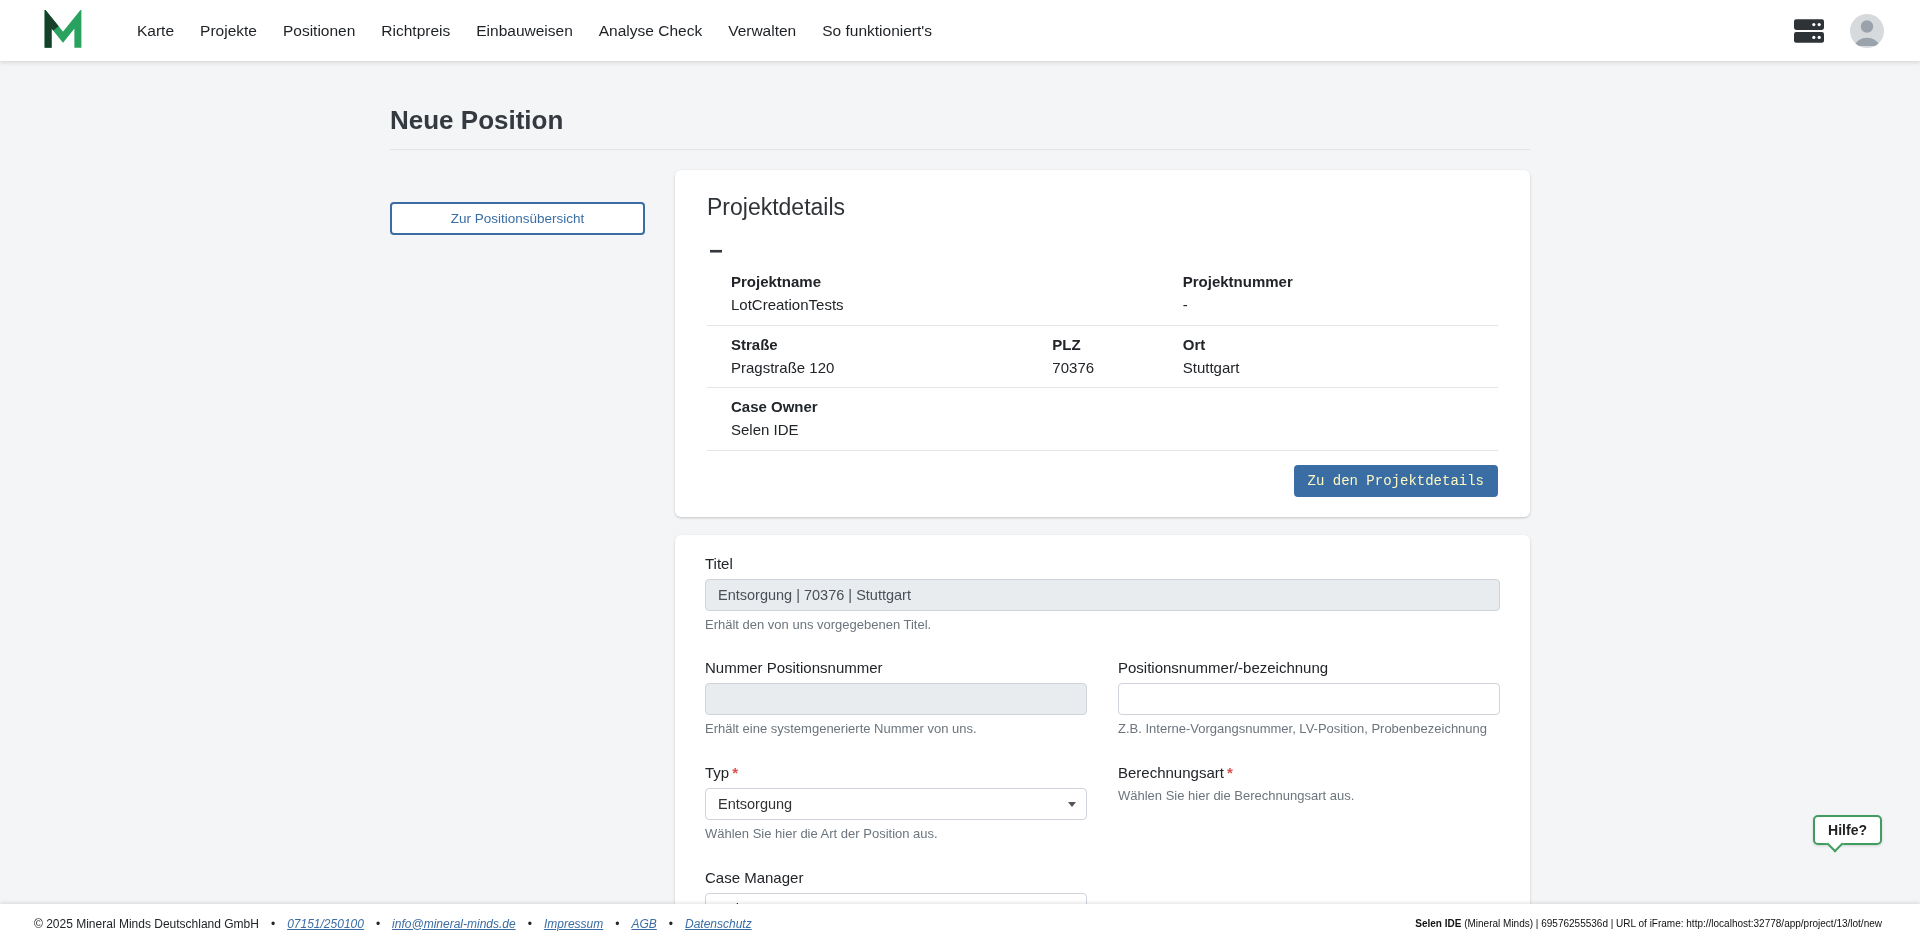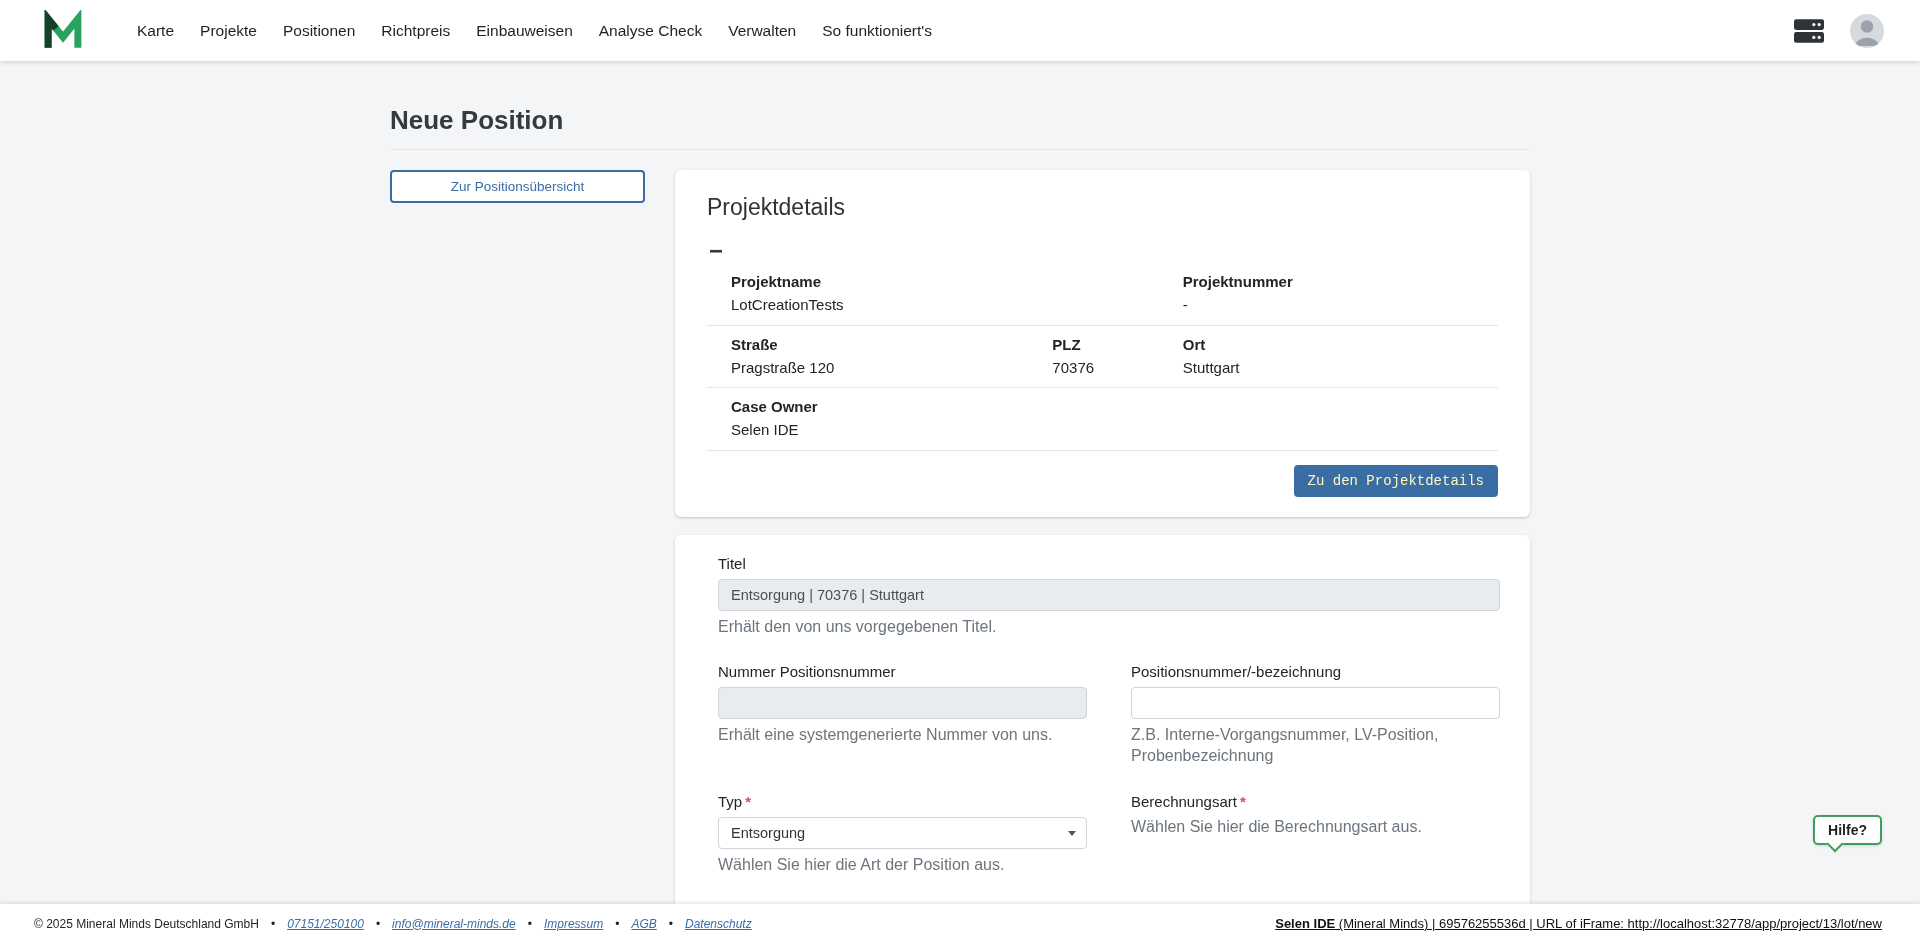--- a/index.html
+++ b/index.html
@@ -34,21 +34,21 @@
     display: flex; align-items: flex-end; justify-content: center;
   }
 
   
   .container { width: 1140px; margin: 0 auto; padding-top: 44px; }
   .page-title {
     margin: 0; font-size: 26px; font-weight: 700; color: #343a40;
     padding-bottom: 13px; border-bottom: 1px solid #e2e6ea;
   }
   .row { display: flex; margin-top: 20px; align-items: flex-start; }
-  .col-left { width: 285px; padding-right: 30px; flex-shrink: 0; }
+  .col-left { width: 285px; padding-right: 30px; flex-shrink: 0; margin-top: 32px; }
   .col-right { flex: 1; min-width: 0; }
 
   .btn-outline {
     display: block; width: 100%; height: 33px;
     background: #fff; border: 2px solid #3a6da4; border-radius: 4px;
     color: #3a6da4; font-size: 13.5px; font-family: inherit; cursor: pointer;
   }
 
   .card {
     background: #fff; border-radius: 6px;
@@ -73,30 +73,30 @@
   .plabel { font-weight: 700; font-size: 15px; line-height: 1.35; color: #212529; }
   .pvalue { font-size: 15px; line-height: 1.35; color: #212529; margin-top: 3px; }
   .card-foot { display: flex; justify-content: flex-end; margin-top: 14px; }
   .btn-primary {
     background: #3a6da4; color: #fef9c3; border: none; border-radius: 4px;
     font-size: 14px; font-family: Liberation Mono, monospace; padding: 8px 14px; cursor: pointer;
   }
 
   
   .card-form { margin-top: 18px; padding: 20px 30px 70px; }
-  .form-group { margin-bottom: 26px; margin-left: 13px; }
+  .form-group { margin-bottom: 26px; }
   .flabel { display: block; font-size: 15px; color: #212529; margin-bottom: 7px; }
   .req { color: #d9534f; margin-left: 3px; font-weight: 700; }
   .input {
     width: 100%; height: 32px; border: 1px solid #ced4da; border-radius: 4px;
     padding: 0 12px; font-size: 14.5px; font-family: Liberation Sans, sans-serif; color: #495057;
     background: #fff;
   }
   .input:disabled { background: #e9ecef; }
-  .help { font-size: 16px; color: #6c757d; margin-top: 6px; line-height: 1.3; }
+  .help { font-size: 13px; color: #6c757d; margin-top: 6px; line-height: 1.3; }
   .form-row { display: flex; gap: 31px; }
   .form-row .form-group { flex: 1; min-width: 0; }
   .half { width: calc(50% - 15.5px); }
   .select {
     position: relative; height: 32px; border: 1px solid #ced4da; border-radius: 4px;
     background: #fff; display: flex; align-items: center;
     padding: 0 28px 0 12px; font-size: 14.5px; color: #333; cursor: pointer;
   }
   .caret {
     position: absolute; right: 10px; top: 50%; margin-top: -2px;
@@ -122,21 +122,21 @@
   
   .footer {
     position: fixed; left: 0; right: 0; bottom: 0; height: 39px; z-index: 20;
     background: #fff; box-shadow: 0 -1px 4px rgba(0,0,0,.12);
     display: flex; align-items: center; justify-content: space-between;
     padding: 0 38px 0 34px; font-size: 12px;
   }
   .footer-left { display: flex; align-items: center; gap: 12px; white-space: nowrap; }
   .flink { color: #3a6da4; text-decoration: underline; cursor: pointer; font-style: italic; }
   .sep { color: #212529; }
-  .footer-right { font-size: 13px; color: #111; white-space: nowrap; text-decoration: underline; }
+  .footer-right { font-size: 10px; color: #111; white-space: nowrap; }
   .fr-user { font-weight: 700; }
 </style>
 </head>
 <body>
 
 <header class="navbar">
   <div class="logo">
     <svg viewBox="0 0 48 48" width="42" height="42" aria-hidden="true">
       <path d="M7 43 V10 L24 31 L41 10 V43" fill="none" stroke="#2aa25f" stroke-width="8" stroke-linejoin="miter"></path>
       <path d="M7 43 V10 L16 21" fill="none" stroke="#17402b" stroke-width="8"></path>

